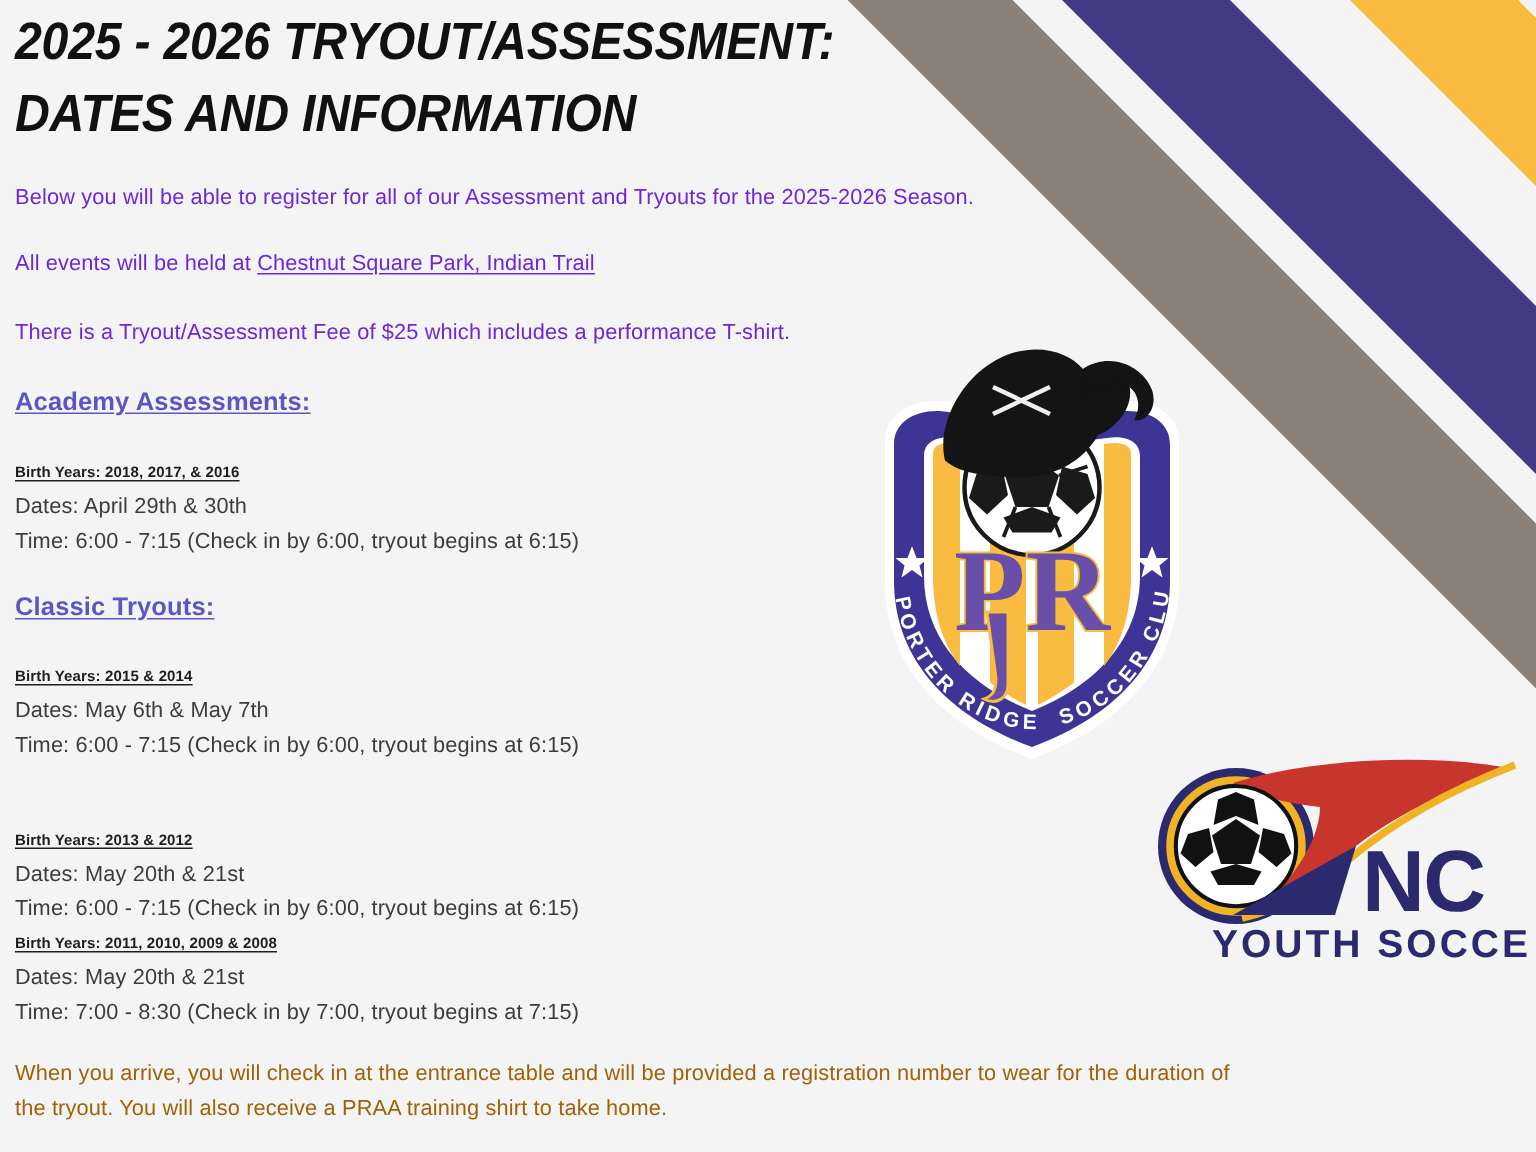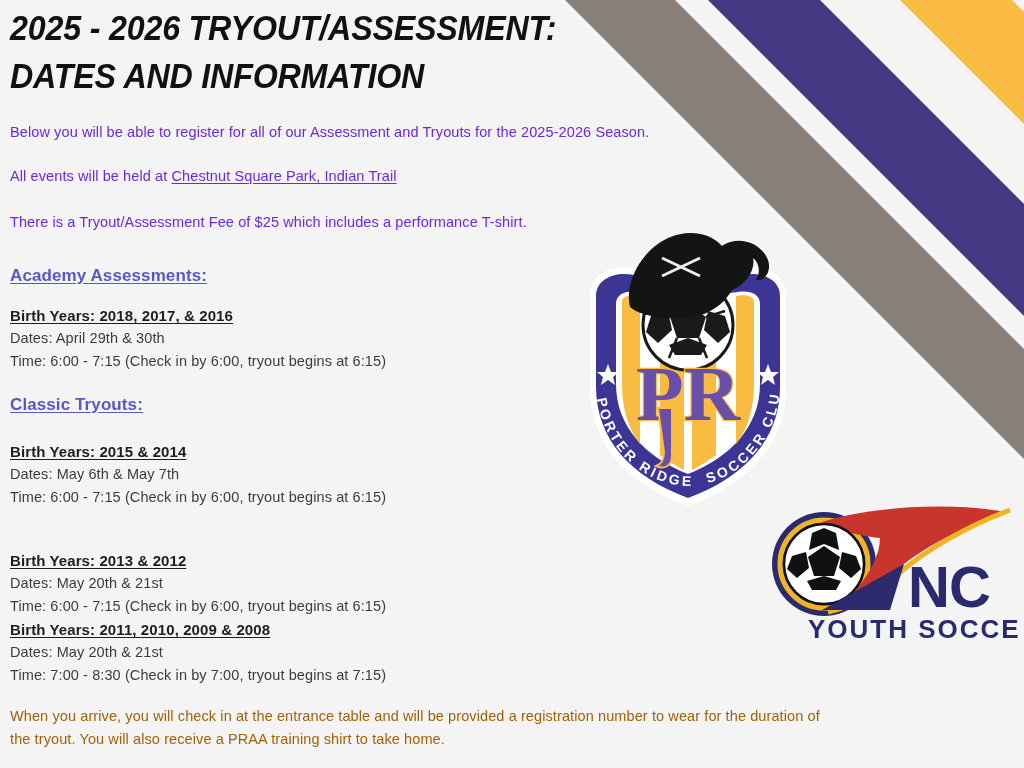--- a/index.html
+++ b/index.html
@@ -77,21 +77,21 @@
     letter-spacing: 0.1px;
     cursor: pointer;
   }
 
   .group {
     position: absolute;
     left: 10px;
     width: 520px;
   }
   .group .years {
-    font-size: 15px;
+    font-size: 10px;
     font-weight: 700;
     color: #1e1e1e;
     text-decoration: underline;
     text-underline-offset: 2px;
     line-height: 23px;
     letter-spacing: 0.1px;
   }
   .group .ln {
     font-size: 14.5px;
     color: #3c3c3c;
@@ -153,21 +153,21 @@
   </div>
 
   <div class="para" style="top:121px;">Below you will be able to register for all of our Assessment and Tryouts for the 2025-2026 Season.</div>
 
   <div class="para" style="top:165px;">
     <span>All events will be held at </span><span class="u">Chestnut Square Park, Indian Trail</span>
   </div>
 
   <div class="para" style="top:211px;">There is a Tryout/Assessment Fee of $25 which includes a performance T-shirt.</div>
 
-  <div class="section-link" style="top:266px;">Academy Assessments:</div>
+  <div class="section-link" style="top:258px;">Academy Assessments:</div>
 
   <div class="group" style="top:304px;">
     <div class="years">Birth Years: 2018, 2017, &amp; 2016</div>
     <div class="ln">Dates: April 29th &amp; 30th</div>
     <div class="ln">Time: 6:00 - 7:15 (Check in by 6:00, tryout begins at 6:15)</div>
   </div>
 
   <div class="section-link" style="top:395px;">Classic Tryouts:</div>
 
   <div class="group" style="top:440px;">

